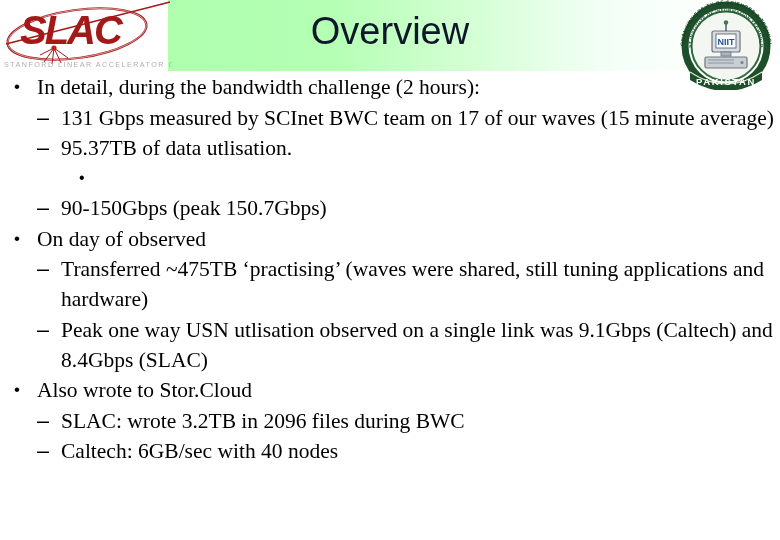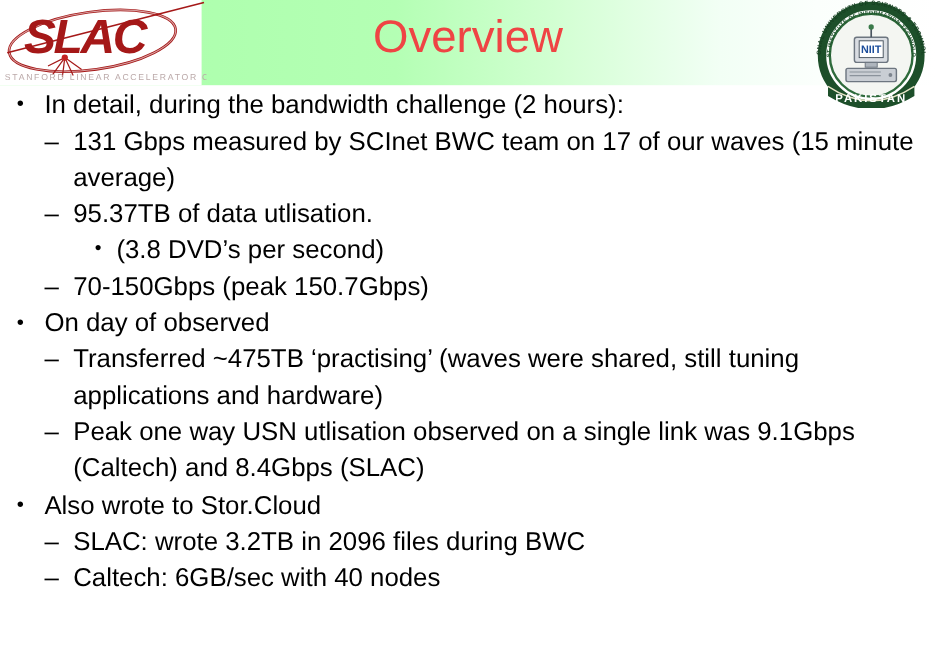--- a/index.html
+++ b/index.html
@@ -43,21 +43,21 @@
 
   #page-title {
     position: absolute;
     left: 0;
     top: 8px;
     width: 780px;
     text-align: center;
     font-size: 38px;
     line-height: 46px;
     letter-spacing: 0px;
-    color: #ef4444;
+    color: #0f172a;
     font-weight: 400;
     z-index: 5;
   }
 
   
   #slac-logo {
     position: absolute;
     left: 2px;
     top: 0px;
     width: 170px;
@@ -93,20 +93,21 @@
     line-height: 30.2px;
   }
   .bullet-row .marker {
     flex: 0 0 auto;
     text-align: left;
     white-space: pre;
   }
   .bullet-row .btext {
     flex: 1 1 auto;
     white-space: normal;
+    font-family: Liberation Serif, serif;
   }
 
   
   .lvl1 {
     padding-left: 14px;
     font-size: 21.5px;
     line-height: 30.5px;
   }
   .lvl1 .marker { width: 23px; font-size: 17px; line-height: 30.5px; }
 
@@ -204,26 +205,25 @@
     <span class="btext">131 Gbps measured by SCInet BWC team on 17 of our waves (15 minute average)</span>
   </div>
 
   <div class="bullet-row lvl2">
     <span class="marker">–</span>
     <span class="btext">95.37TB of data utlisation.</span>
   </div>
 
   <div class="bullet-row lvl3">
     <span class="marker">•</span>
-    <span class="btext">(3.8 DVD’s per second)</span>
-  </div>
-
-  <div class="bullet-row lvl2">
-    <span class="marker">–</span>
-    <span class="btext">70-150Gbps (peak 150.7Gbps)</span>
+  </div>
+
+  <div class="bullet-row lvl2">
+    <span class="marker">–</span>
+    <span class="btext">90-150Gbps (peak 150.7Gbps)</span>
   </div>
 
   <div class="bullet-row lvl1">
     <span class="marker">•</span>
     <span class="btext">On day of observed</span>
   </div>
 
   <div class="bullet-row lvl2">
     <span class="marker">–</span>
     <span class="btext">Transferred ~475TB ‘practising’ (waves were shared, still tuning applications and hardware)</span>

